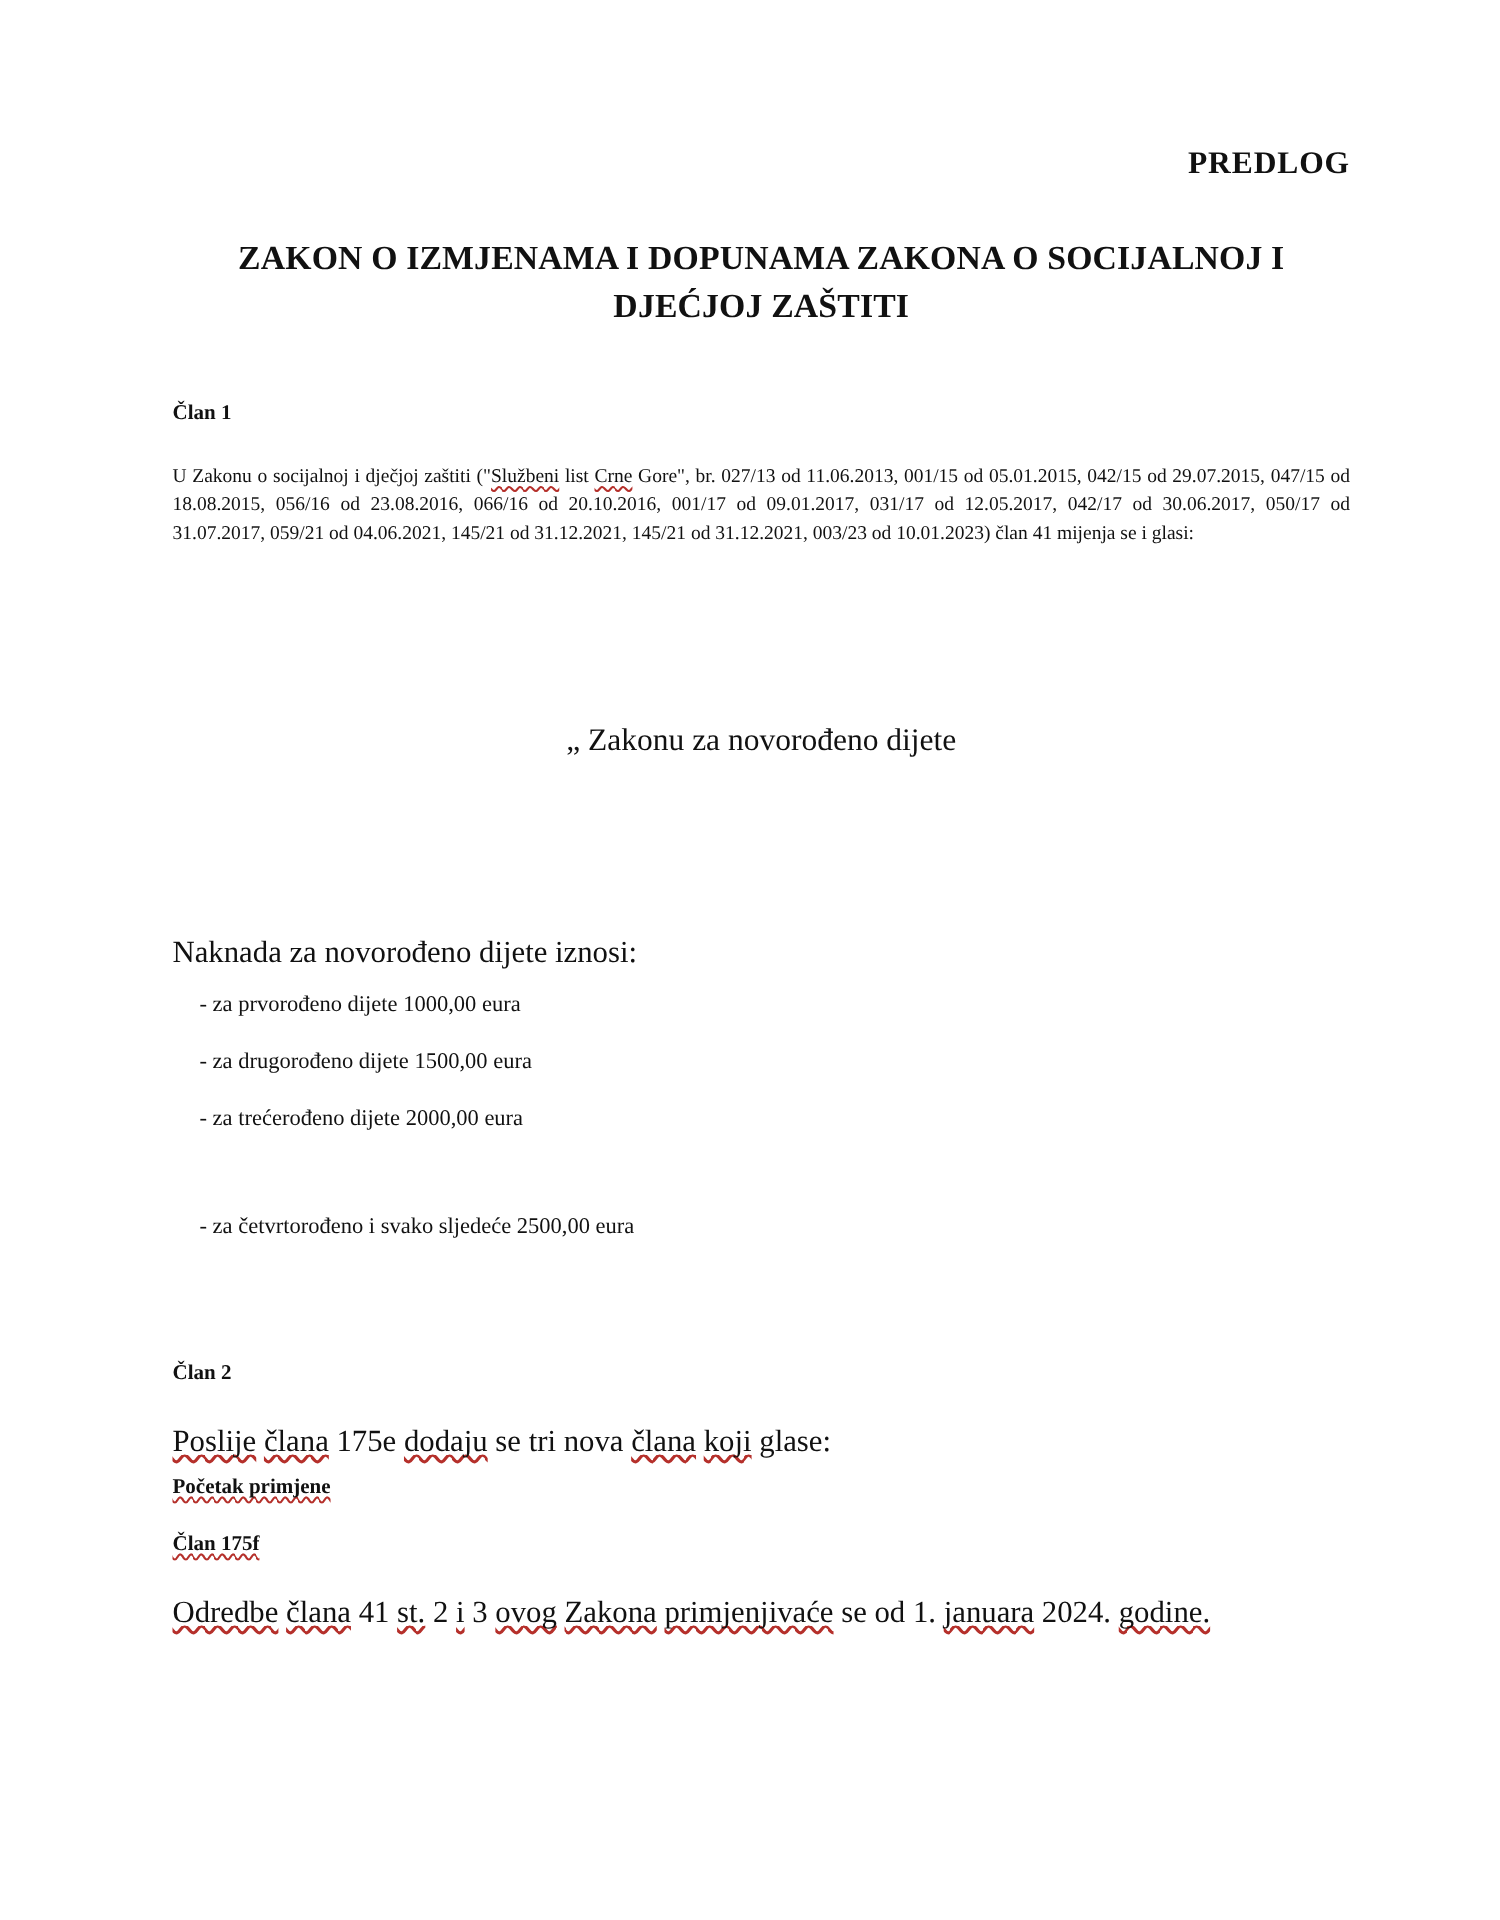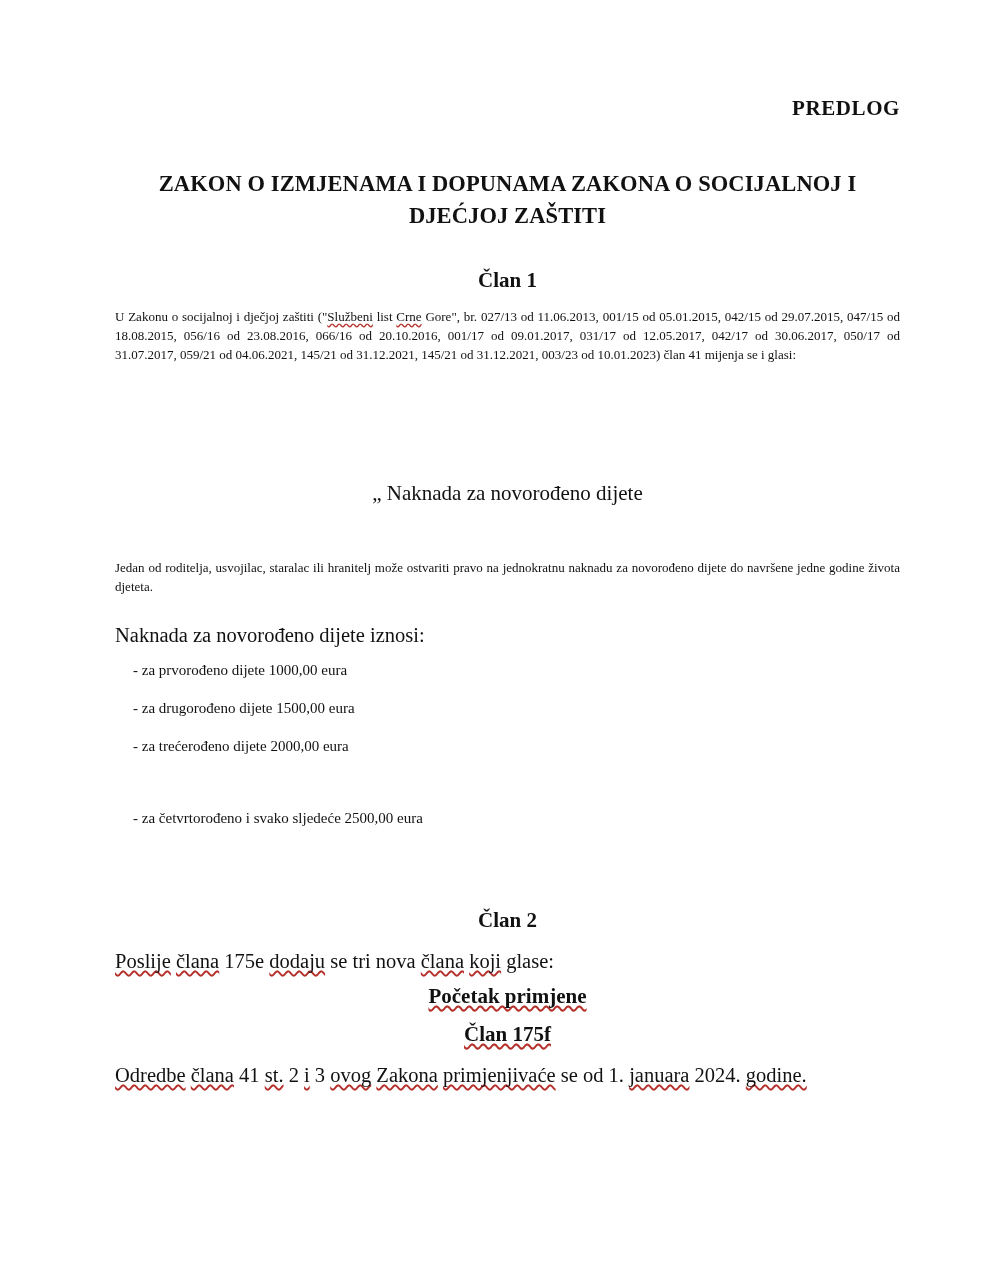--- a/index.html
+++ b/index.html
@@ -42,23 +42,23 @@
 
   .doc-title {
     text-align: center;
     font-weight: bold;
     font-size: 22.5px;
     line-height: 1.42;
     letter-spacing: 0.1px;
   }
 
   .heading-bold {
-    text-align: center;
+    text-align: left;
     font-weight: bold;
-    font-size: 21px;
+    font-size: 14px;
   }
 
   .heading-plain {
     text-align: center;
     font-weight: normal;
     font-size: 21px;
   }
 
   .para {
     text-align: justify;
@@ -88,30 +88,29 @@
     text-underline-offset: 2px;
   }
 </style>
 </head>
 <body>
 
 <div class="page">
 
   <div class="block doc-label" style="top: 96px;">PREDLOG</div>
 
-  <div class="block doc-title" style="top: 168px;">ZAKON O IZMJENAMA I DOPUNAMA ZAKONA O SOCIJALNOJ I DJEĆJOJ ZAŠTITI</div>
+  <div class="block doc-title" style="top: 156px;">ZAKON O IZMJENAMA I DOPUNAMA ZAKONA O SOCIJALNOJ I DJEĆJOJ ZAŠTITI</div>
 
   <div class="block heading-bold" style="top: 268px;">Član 1</div>
 
   <div class="block para" style="top: 307px;"><span>U Zakonu o socijalnoj i dječjoj zaštiti ("</span><span class="sp">Službeni</span><span> list </span><span class="sp">Crne</span><span> Gore", br. 027/13 od 11.06.2013, 001/15 od 05.01.2015, 042/15 od 29.07.2015, 047/15 od 18.08.2015, 056/16 od 23.08.2016, 066/16 od 20.10.2016, 001/17 od 09.01.2017, 031/17 od 12.05.2017, 042/17 od 30.06.2017, 050/17 od 31.07.2017, 059/21 od 04.06.2021, 145/21 od 31.12.2021, 145/21 od 31.12.2021, 003/23 od 10.01.2023) član 41 mijenja se i glasi:</span></div>
 
-  <div class="block heading-plain" style="top: 481px;">„ Naknada za novorođeno dijete</div>
+  <div class="block heading-plain" style="top: 481px;">„ Zakonu za novorođeno dijete</div>
 
 
-  <div class="block para" style="top: 558px;">Jedan od roditelja, usvojilac, staralac ili hranitelj može ostvariti pravo na jednokratnu naknadu za novorođeno dijete do navršene jedne godine života djeteta.</div>
 
   <div class="block para-left" style="top: 620px;">Naknada za novorođeno dijete iznosi:</div>
 
   <div class="block list-item" style="top: 659px;">- za prvorođeno dijete 1000,00 eura</div>
 
   <div class="block list-item" style="top: 697px;">- za drugorođeno dijete 1500,00 eura</div>
 
   <div class="block list-item" style="top: 735px;">- za trećerođeno dijete 2000,00 eura</div>
 
   <div class="block list-item" style="top: 772px; margin-top: 35px;">- za četvrtorođeno i svako sljedeće 2500,00 eura</div>

